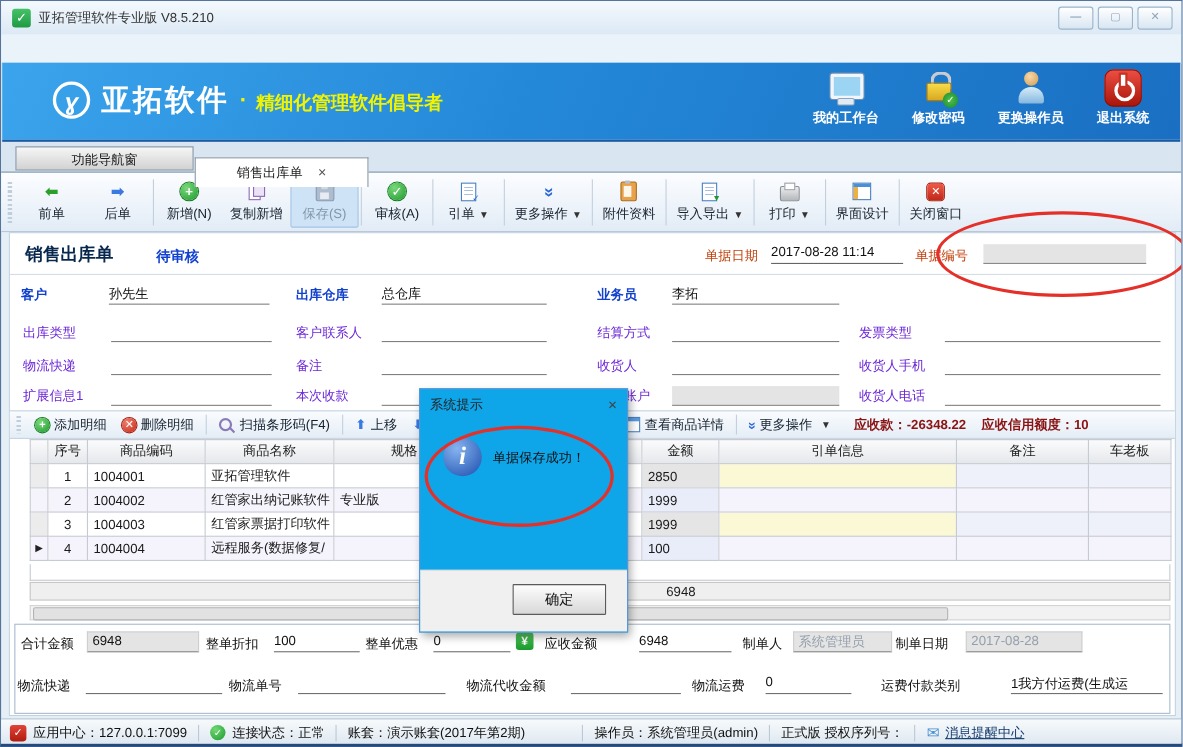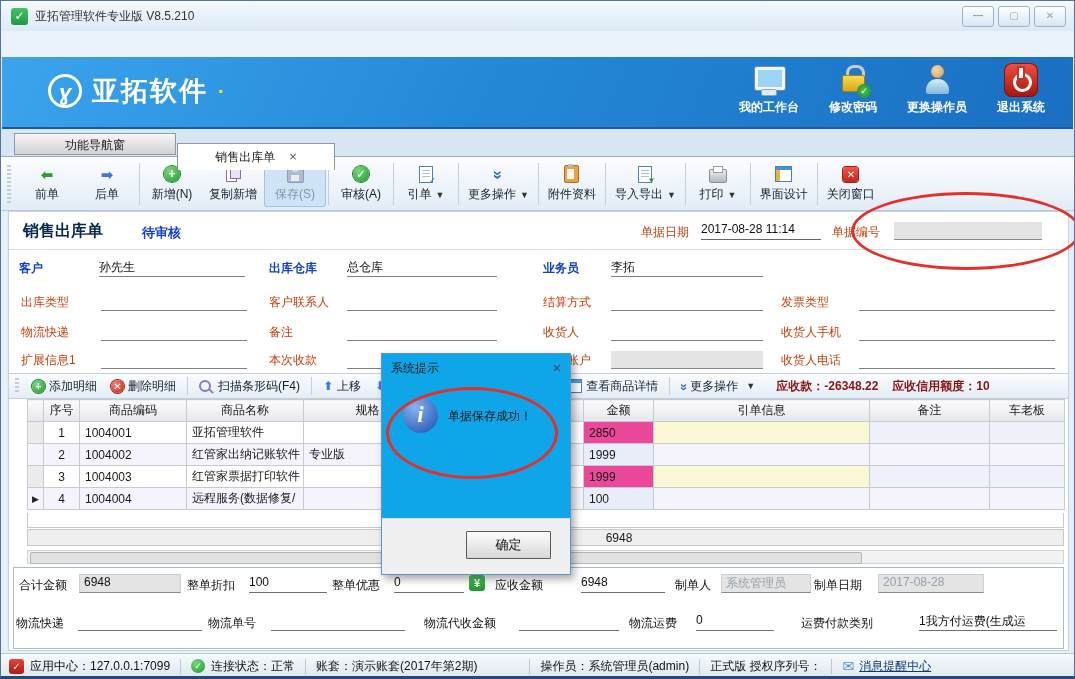--- a/index.html
+++ b/index.html
@@ -99,21 +99,21 @@
     color:#fff;font-size:10px;line-height:15px;text-align:center;font-weight:bold;box-shadow:0 0 0 1px #a02010;}
   
   .client{position:absolute;left:7px;top:210px;width:1061px;height:440px;background:#fff;border:1px solid #c2d2e2;box-sizing:border-box;}
   .doc-title{position:absolute;left:22px;top:220px;font-size:16px;font-weight:bold;color:#08284e;}
   .doc-status{position:absolute;left:141px;top:223px;font-size:13px;font-weight:bold;color:#1240d0;}
   .hdr-lbl{position:absolute;top:223px;color:#c2410c;}
   .hdr-val{position:absolute;top:221px;border-bottom:1px solid #666;height:17px;color:#111;}
   .docno-field{position:absolute;left:893px;top:221px;width:148px;height:17px;background:#e4e4e4;border-bottom:1px solid #8a8a8a;}
   .form-rule{position:absolute;left:8px;top:248px;width:1059px;height:1px;background:#d4dce4;}
   .fld{position:absolute;height:20px;display:flex;align-items:flex-end;}
-  .flbl{color:#c2410c;}
+  .flbl{color:#6d28d9;}
   .flbl.blue{color:#1040cc;font-weight:bold;}
   .finp{border-bottom:1px solid #808080;height:17px;color:#111;}
   .finp.graybox{background:#e4e4e4;border-bottom:1px solid #8a8a8a;}
   .c1 .flbl{width:80px;} .c1 .finp{width:146px;}
   .c2 .flbl{width:78px;} .c2 .finp{width:150px;}
   .c3 .flbl{width:68px;} .c3 .finp{width:152px;}
   .c4 .flbl{width:78px;} .c4 .finp{width:196px;}
   
   .detailbar{position:absolute;left:8px;top:372px;width:1059px;height:26px;background:linear-gradient(#fafcfe,#e4edf6);
     border-top:1px solid #c2d0de;border-bottom:1px solid #c2d0de;display:flex;align-items:center;box-sizing:border-box;padding-left:4px;color:#14202e;}
@@ -127,21 +127,21 @@
   .ico-view::before{content:"";display:block;height:3px;background:#5a9ae0;}
   .arr-s{font-size:12px;color:#3a7ae0;font-weight:bold;}
   .recv{color:#8a1414;font-weight:bold;margin-left:14px;white-space:nowrap;}
   
   table.grid{position:absolute;left:26px;top:398px;width:1037px;border-collapse:collapse;table-layout:fixed;background:#fff;}
   .grid th,.grid td{border:1px solid #c6cad2;height:22px;font-size:12px;font-weight:normal;padding:0 5px;overflow:hidden;white-space:nowrap;box-sizing:border-box;}
   .grid th{background:linear-gradient(#fbfbfc,#e5e7eb);text-align:center;padding:0 2px;}
   .grid td.sel{background:#ececec;padding:0;text-align:center;font-size:9px;color:#222;}
   .grid td.c-seq{text-align:center;}
   .grid tr.alt td{background:#f5f3fb;}
-  .grid td.c-amt{background:#ec4899;}
+  .grid td.c-amt{background:#e5e5e5;}
   .grid td.c-ref{background:#fbf8d6;}
   .grid td.c-note,.grid td.c-boss{background:#eef1fa;}
   .grid tr.alt td.c-amt{background:#e9edfa;}
   .tbl-bottom{position:absolute;left:26px;top:512px;width:1037px;height:15px;background:#fff;border:1px solid #c6cad2;border-top:none;box-sizing:border-box;}
   .sumrow{position:absolute;left:26px;top:528px;width:1037px;height:17px;background:#efefef;border:1px solid #c8c8c8;box-sizing:border-box;}
   .sumrow span{position:absolute;top:1px;}
   .sum-qty{left:404px;width:152px;text-align:center;}
   .sum-amt{left:556px;width:70px;text-align:center;}
   .hscroll{position:absolute;left:26px;top:549px;width:1037px;height:14px;background:#f2f2f2;border:1px solid #d4d4d4;box-sizing:border-box;}
   .hthumb{position:absolute;left:2px;top:1px;width:830px;height:10px;background:#e2e2e2;border:1px solid #b4b4b4;border-radius:2px;}
@@ -202,20 +202,21 @@
     <span class="menu-item">系统(S)</span>
     <span class="menu-item">窗口(W)</span>
     <span class="menu-item">帮助(H)</span>
   </div>
 
   <div class="banner">
     <div class="brand">
       <span class="brand-mark">ɣ</span>
       <span class="brand-name">亚拓软件</span>
       <span class="brand-sep">·</span>
+      <span class="brand-slogan">精细化管理软件倡导者</span>
     </div>
     <div class="banner-actions">
       <div class="baction">
         <div class="bico bico-monitor"></div>
         <div>我的工作台</div>
       </div>
       <div class="baction">
         <div class="bico bico-lock">
             <span class="bico-badge">✓</span>
           </div>

